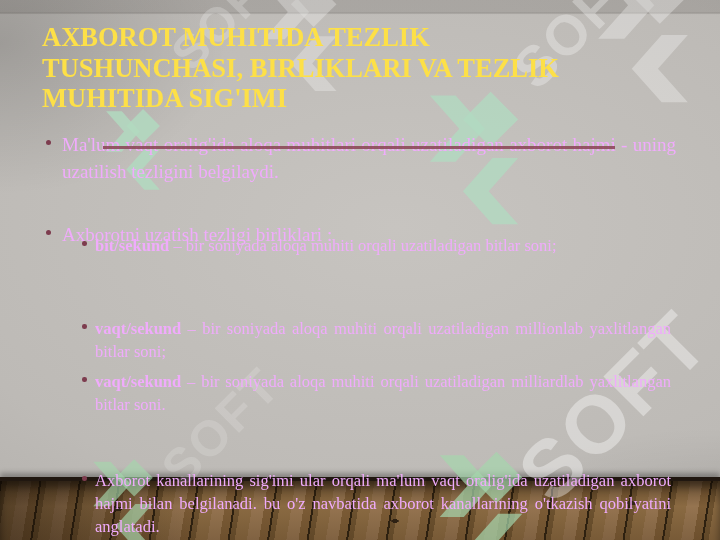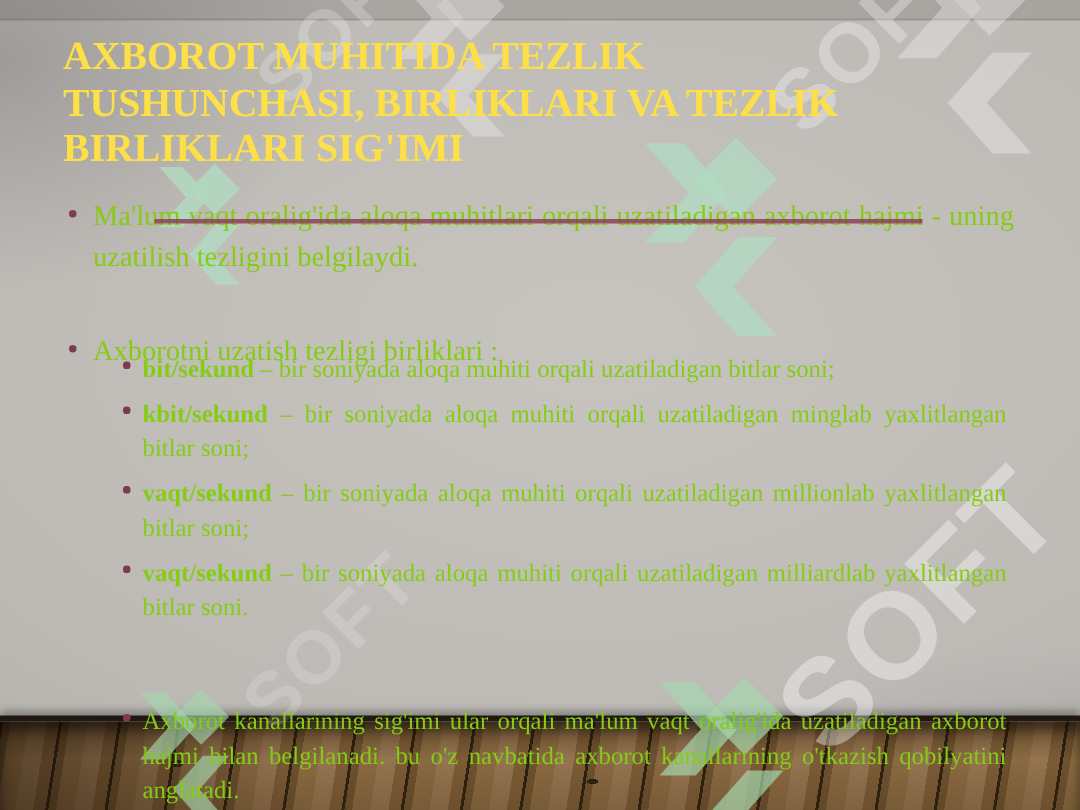--- a/index.html
+++ b/index.html
@@ -40,21 +40,21 @@
     font-family:"Liberation Sans",sans-serif;font-weight:bold;
     color:#ffffff;transform:rotate(-45deg);transform-origin:center;
     letter-spacing:2px;white-space:nowrap;
   }
   
   .content{position:absolute;inset:0;z-index:4;}
   .title{
     position:absolute;left:42px;top:22px;width:646px;
     font-weight:bold;font-size:26.5px;line-height:30.5px;color:#fde047;
   }
-  .para{position:absolute;color:#84cc16;}
+  .para{position:absolute;color:#f0abfc;}
   .lvl1{
     left:42px;width:614px;padding-left:20px;
     font-size:19px;line-height:27px;text-align:justify;
   }
   .lvl2{
     left:78px;width:576px;padding-left:17px;
     font-size:16.5px;line-height:23px;text-align:justify;
   }
   .dot{
     position:absolute;left:4px;top:9px;width:5px;height:5px;
@@ -126,44 +126,39 @@
   <div class="wm-text" style="left:500px;top:360px;font-size:82px;opacity:.38;">SOFT</div>
   <div class="wm-text" style="left:500px;top:-10px;font-size:56px;opacity:.30;">SOFT</div>
   <div class="wm-text" style="left:160px;top:-14px;font-size:48px;opacity:.22;">SOFT</div>
   <div class="wm-text" style="left:150px;top:398px;font-size:50px;opacity:.16;">SOFT</div>
 
   <div class="content">
 
     <div class="title">
       <div>AXBOROT MUHITIDA TEZLIK</div>
       <div>TUSHUNCHASI, BIRLIKLARI VA TEZLIK</div>
-      <div>BIRLIKLARI SIG'IMI</div>
+      <div>MUHITIDA SIG'IMI</div>
     </div>
 
     <div class="para lvl1 b1">
       <span class="dot"></span>
       <span>Ma'lum vaqt oralig'ida aloqa muhitlari orqali uzatiladigan axborot hajmi - uning uzatilish tezligini belgilaydi.</span>
     </div>
 
     <div class="para lvl1 b2">
       <span class="dot"></span>
       <span>Axborotni uzatish tezligi birliklari :</span>
     </div>
 
     <div class="para lvl2 u0">
       <span class="dot"></span>
       <b>bit/sekund</b>
       <span>– bir soniyada aloqa muhiti orqali uzatiladigan bitlar soni;</span>
     </div>
 
-    <div class="para lvl2 u1">
-      <span class="dot"></span>
-      <b>kbit/sekund</b>
-      <span>– bir soniyada aloqa muhiti orqali uzatiladigan minglab yaxlitlangan bitlar soni;</span>
-    </div>
 
     <div class="para lvl2 u2">
       <span class="dot"></span>
       <b>vaqt/sekund</b>
       <span>– bir soniyada aloqa muhiti orqali uzatiladigan millionlab yaxlitlangan bitlar soni;</span>
     </div>
 
     <div class="para lvl2 u3">
       <span class="dot"></span>
       <b>vaqt/sekund</b>

